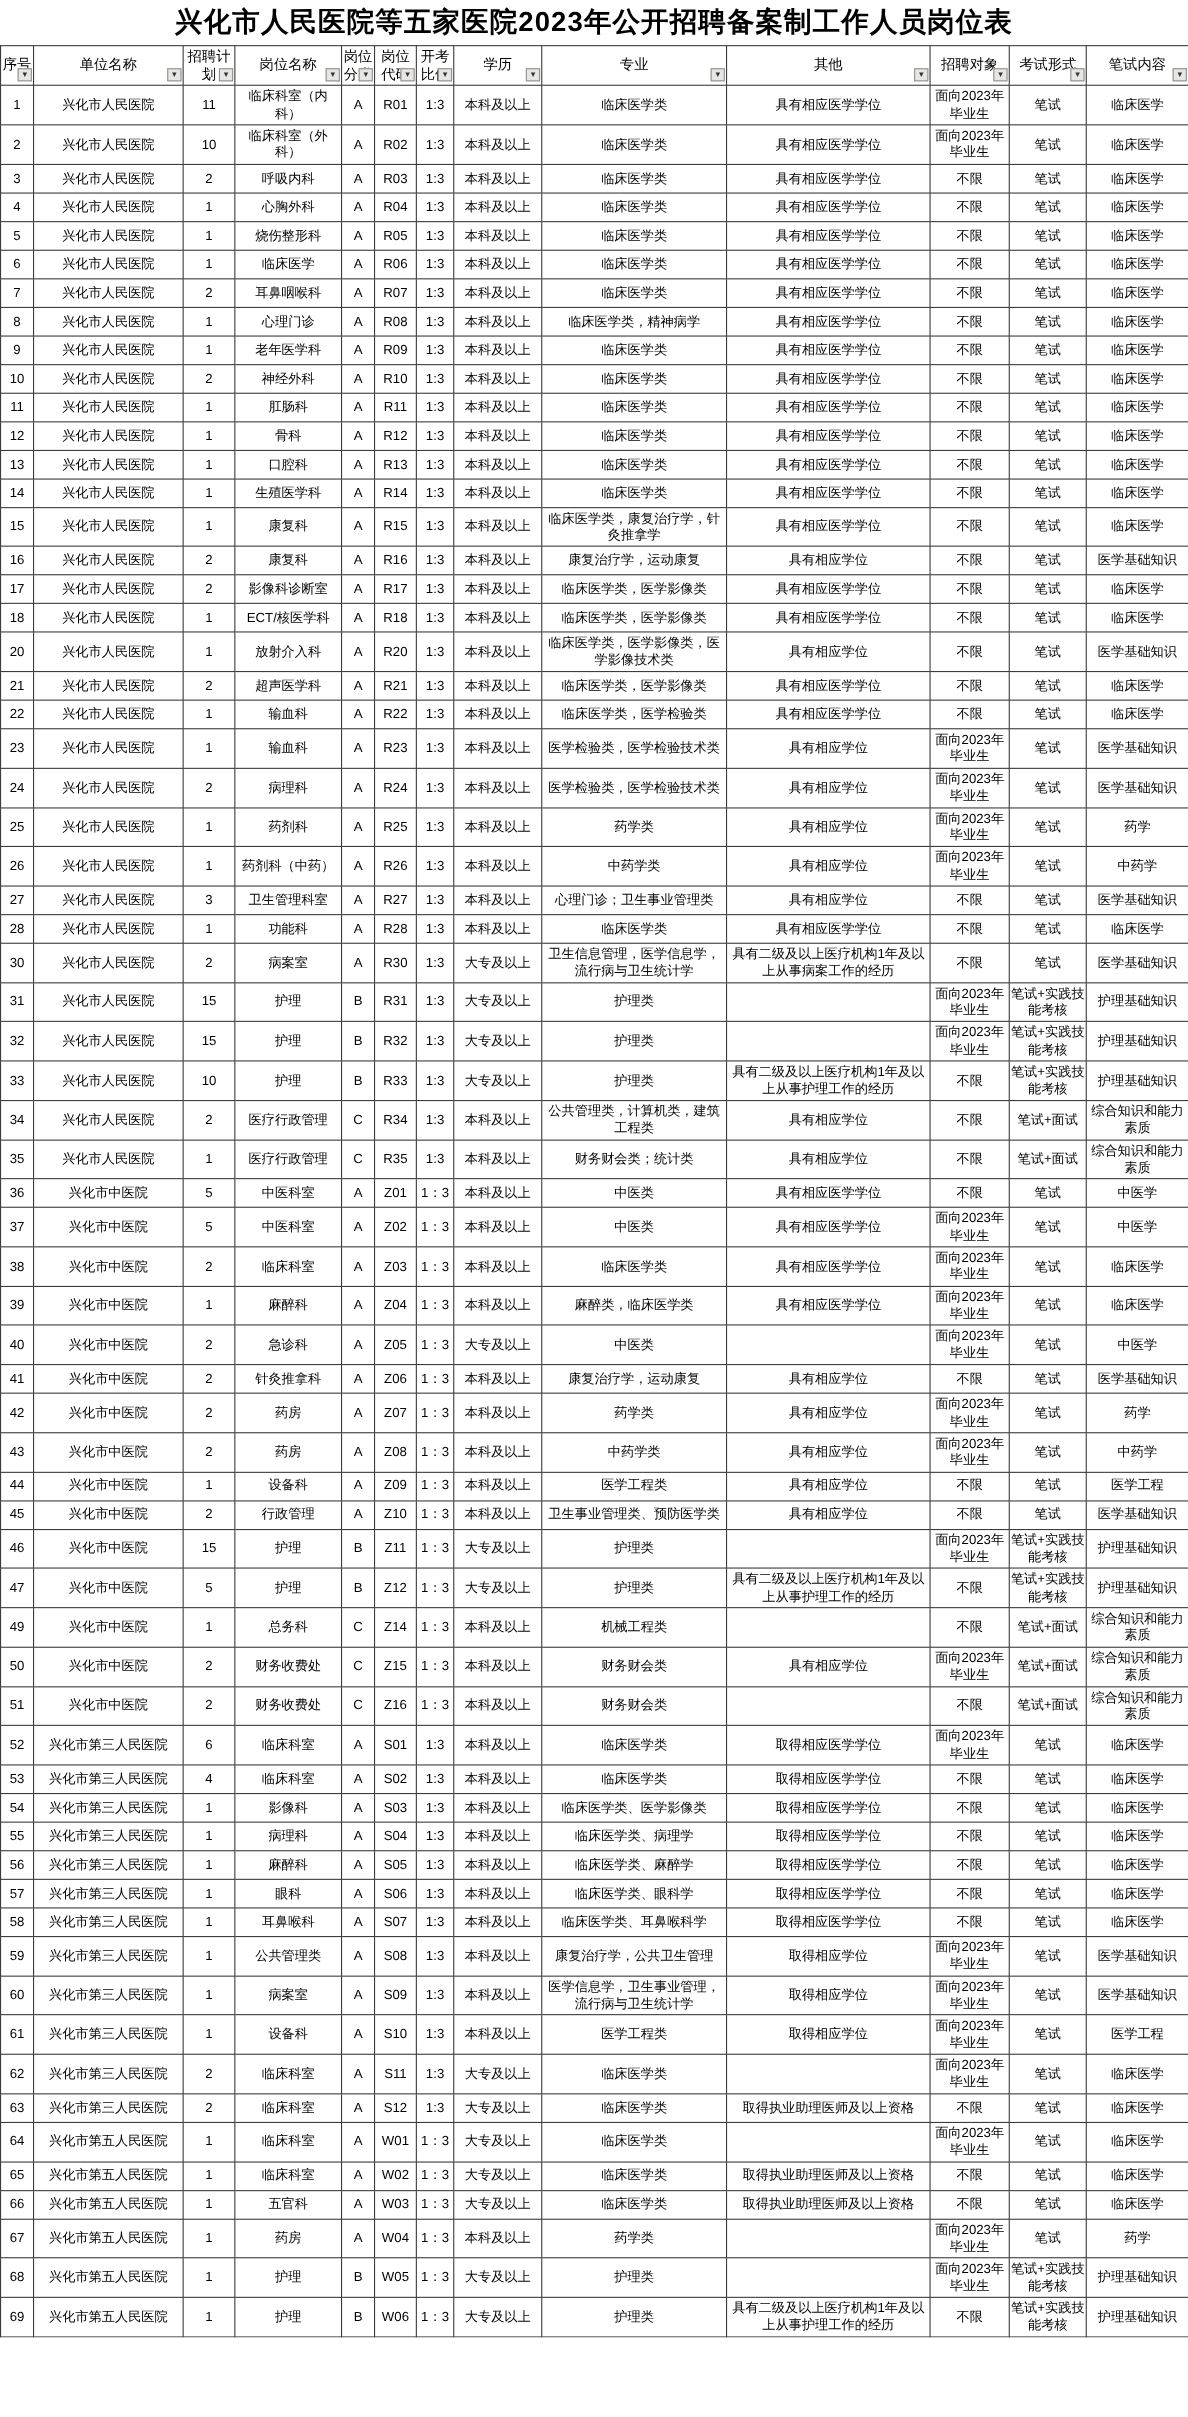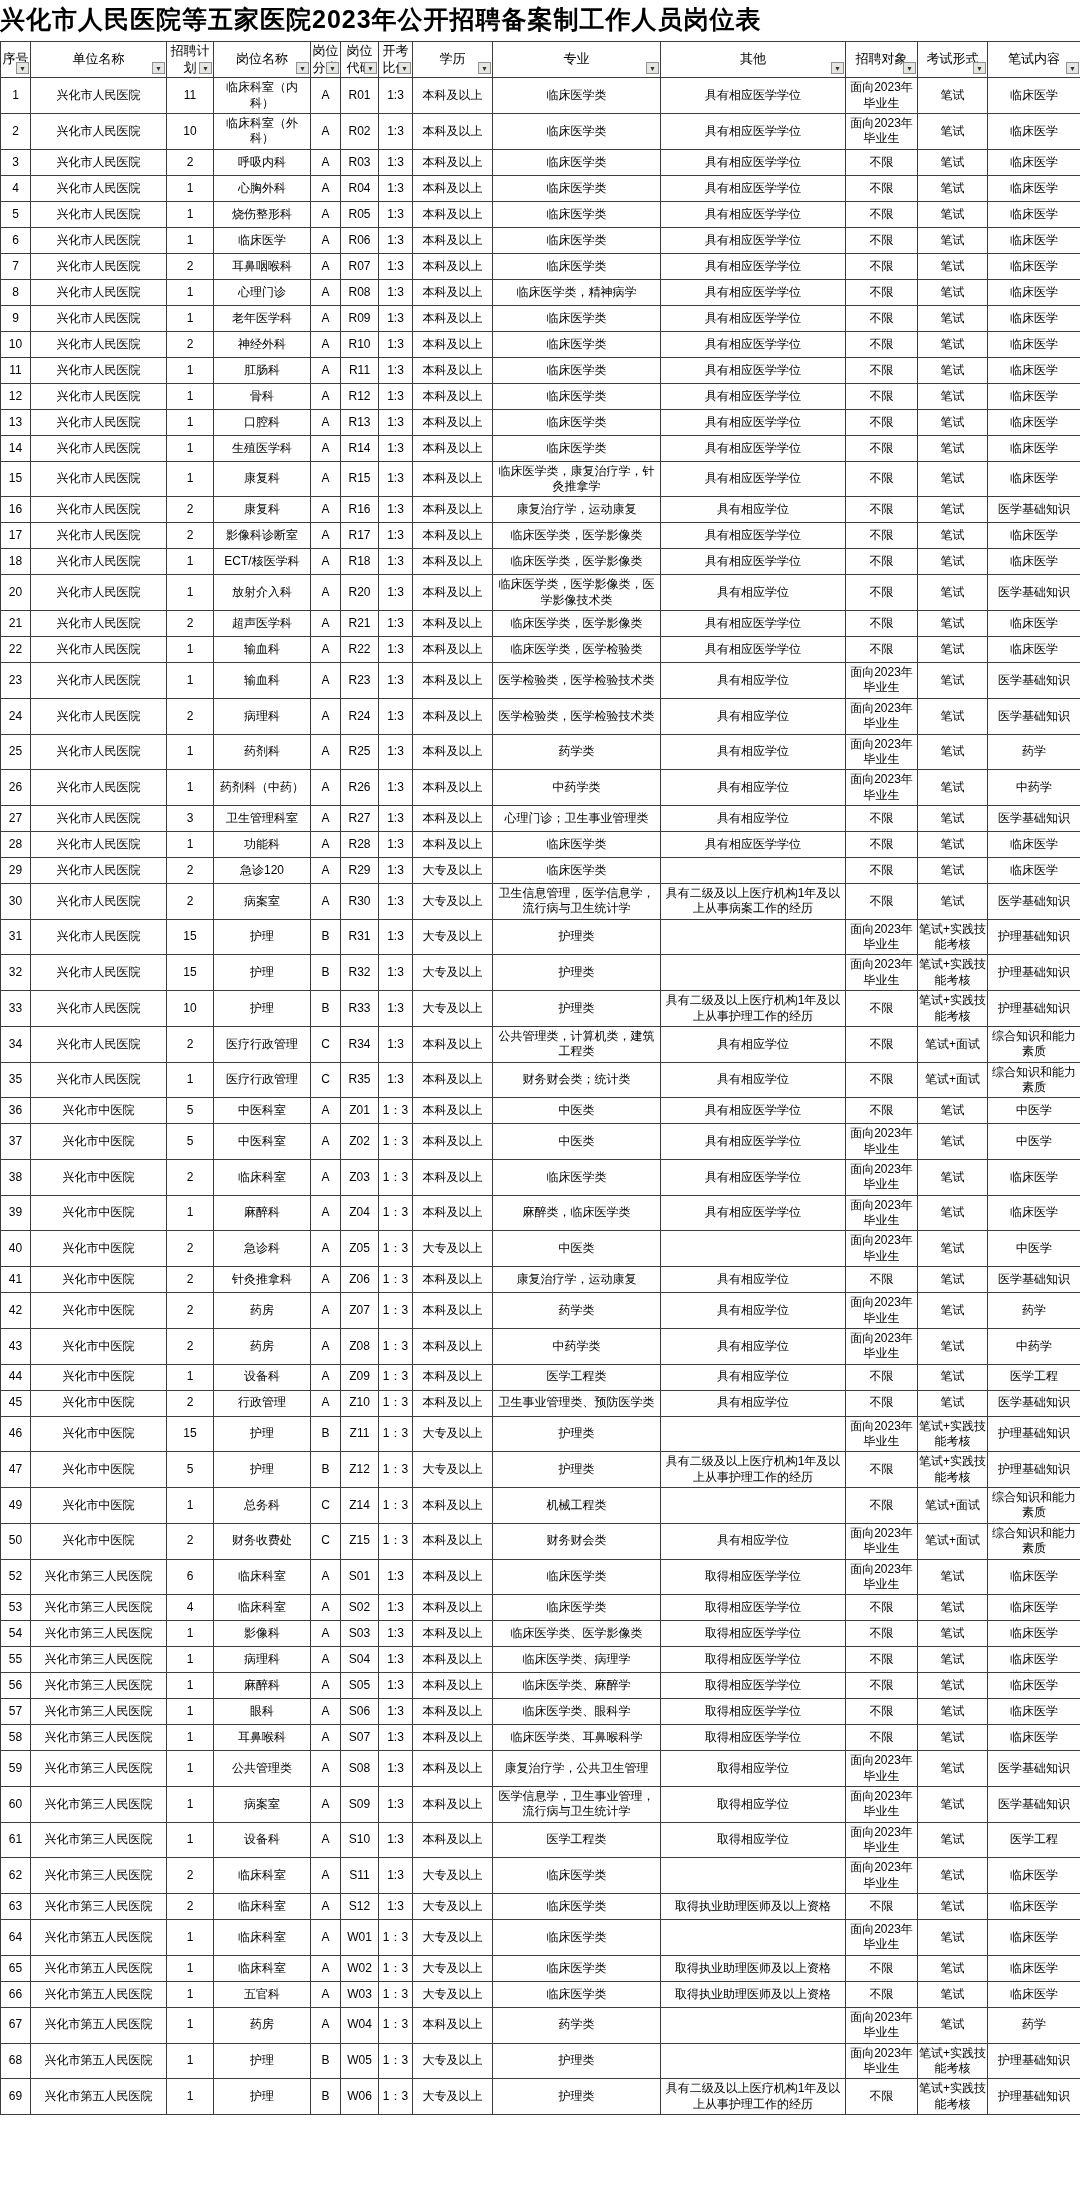--- a/index.html
+++ b/index.html
@@ -1,18 +1,18 @@
 <!DOCTYPE html>
 <html><head>
 <meta charset="utf-8">
 <style>
   html,body{margin:0;padding:0;background:#ffffff;color:#000;
     font-family:"Liberation Sans","DejaVu Sans",sans-serif;}
   .page{width:1080px;background:#fff;}
-  .title{font-size:25px;font-weight:bold;
+  .title{font-size:25px;font-weight:bold;text-align:center;
     padding:3px 0 5px 0;letter-spacing:1px;white-space:nowrap;overflow:hidden;}
   table{border-collapse:collapse;table-layout:fixed;width:1080px;}
   th,td{border:1px solid #3c3c3c;text-align:center;vertical-align:middle;
     font-size:12px;line-height:1.28;padding:2px 1px;word-break:break-all;overflow:hidden;}
   th{font-size:13px;font-weight:normal;position:relative;height:32px;padding:1px 0;}
   td{height:21px;}
   .filter{position:absolute;right:1px;bottom:3px;width:13px;height:12px;
     background:#e8e6e2;border:1px solid #8f8f8f;color:#333;font-size:7px;
     line-height:11px;text-align:center;box-sizing:border-box;cursor:pointer;}
 </style>
@@ -454,35 +454,20 @@
           <td>R28</td>
           <td>1:3</td>
           <td>本科及以上</td>
           <td>临床医学类</td>
           <td>具有相应医学学位</td>
           <td>不限</td>
           <td>笔试</td>
           <td>临床医学</td>
         </tr>
         <tr>
-          <td>29</td>
-          <td>兴化市人民医院</td>
-          <td>2</td>
-          <td>急诊120</td>
-          <td>A</td>
-          <td>R29</td>
-          <td>1:3</td>
-          <td>大专及以上</td>
-          <td>临床医学类</td>
-          <td></td>
-          <td>不限</td>
-          <td>笔试</td>
-          <td>临床医学</td>
-        </tr>
-        <tr>
           <td>30</td>
           <td>兴化市人民医院</td>
           <td>2</td>
           <td>病案室</td>
           <td>A</td>
           <td>R30</td>
           <td>1:3</td>
           <td>大专及以上</td>
           <td>卫生信息管理，医学信息学，流行病与卫生统计学</td>
           <td>具有二级及以上医疗机构1年及以上从事病案工作的经历</td>
@@ -765,20 +750,35 @@
           <td>兴化市中医院</td>
           <td>2</td>
           <td>财务收费处</td>
           <td>C</td>
           <td>Z15</td>
           <td>1：3</td>
           <td>本科及以上</td>
           <td>财务财会类</td>
           <td>具有相应学位</td>
           <td>面向2023年毕业生</td>
+          <td>笔试+面试</td>
+          <td>综合知识和能力素质</td>
+        </tr>
+        <tr>
+          <td>51</td>
+          <td>兴化市中医院</td>
+          <td>2</td>
+          <td>财务收费处</td>
+          <td>C</td>
+          <td>Z16</td>
+          <td>1：3</td>
+          <td>本科及以上</td>
+          <td>财务财会类</td>
+          <td></td>
+          <td>不限</td>
           <td>笔试+面试</td>
           <td>综合知识和能力素质</td>
         </tr>
         <tr>
           <td>52</td>
           <td>兴化市第三人民医院</td>
           <td>6</td>
           <td>临床科室</td>
           <td>A</td>
           <td>S01</td>

